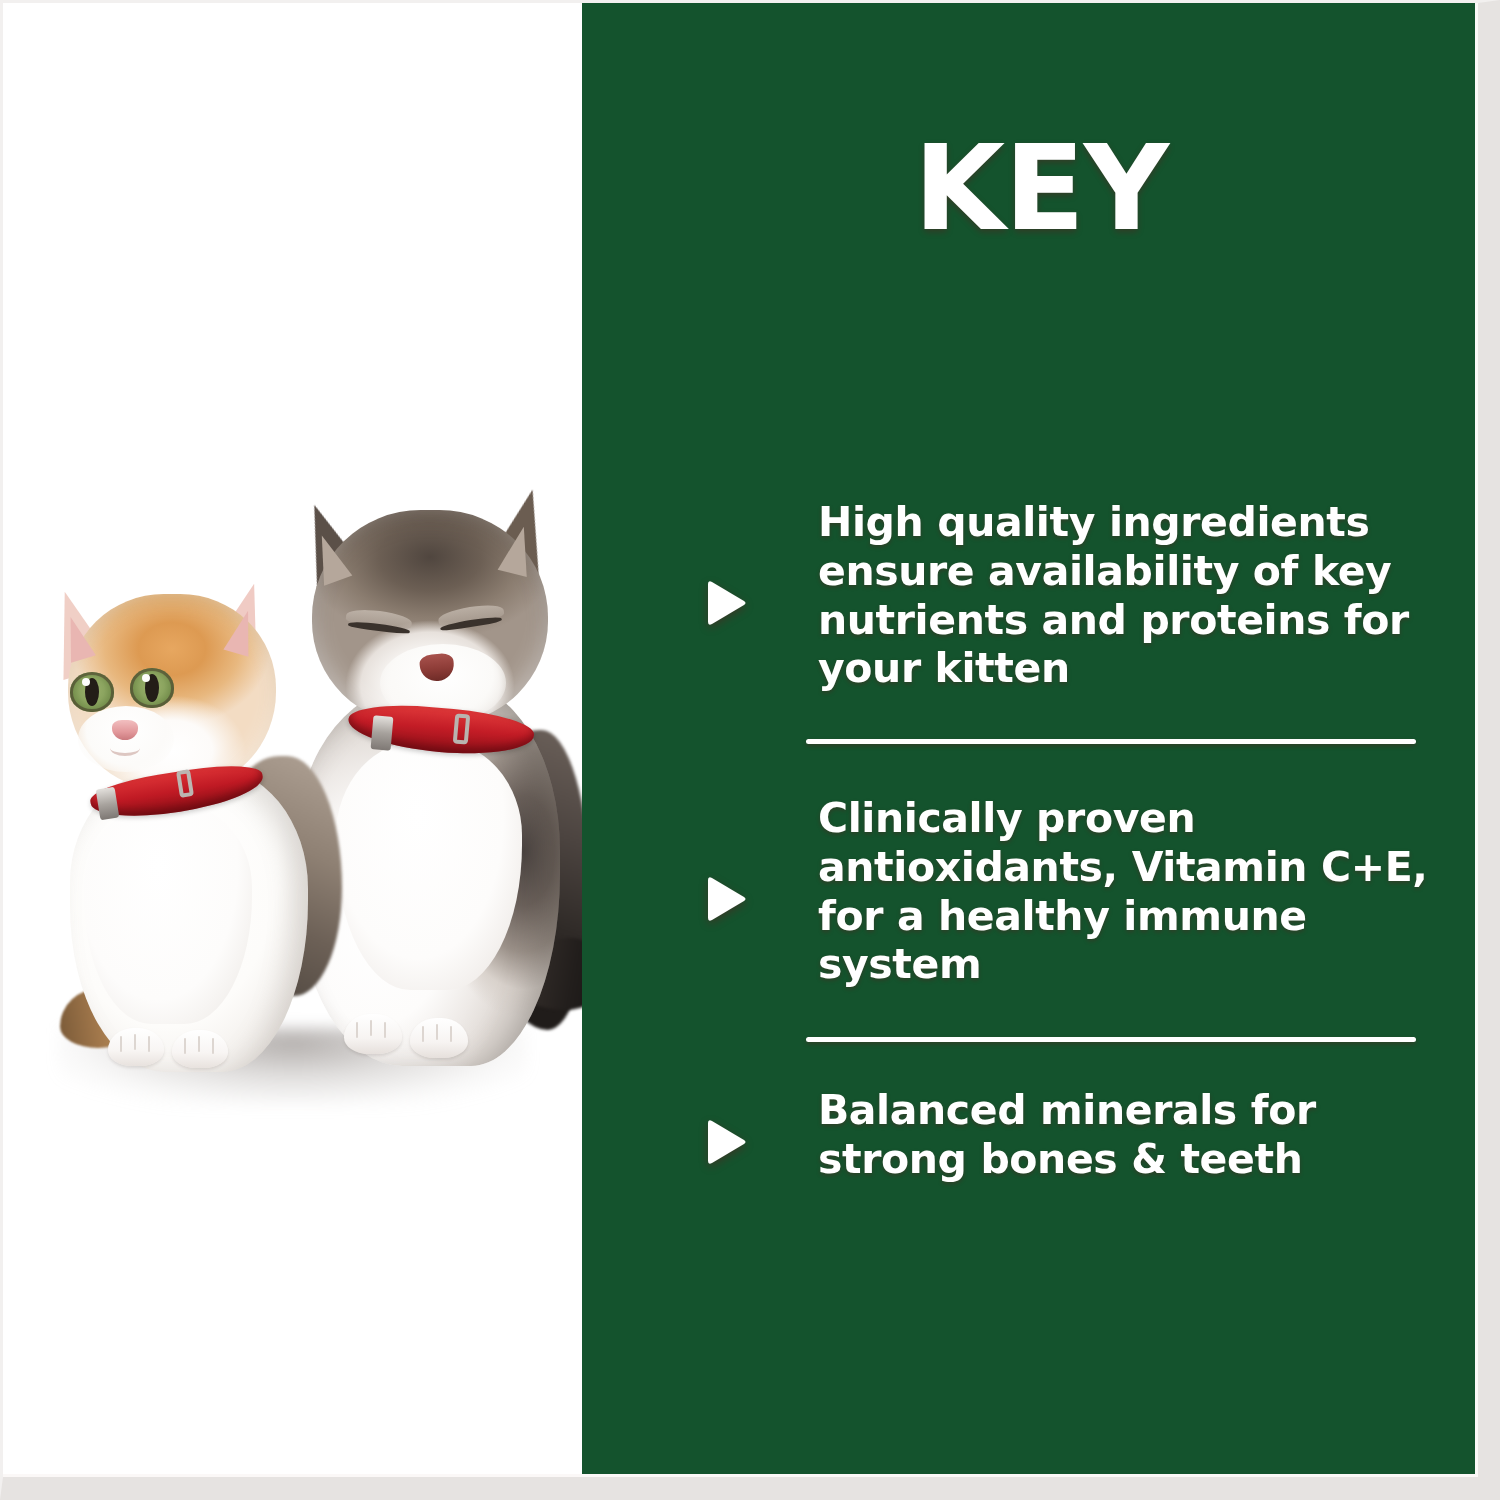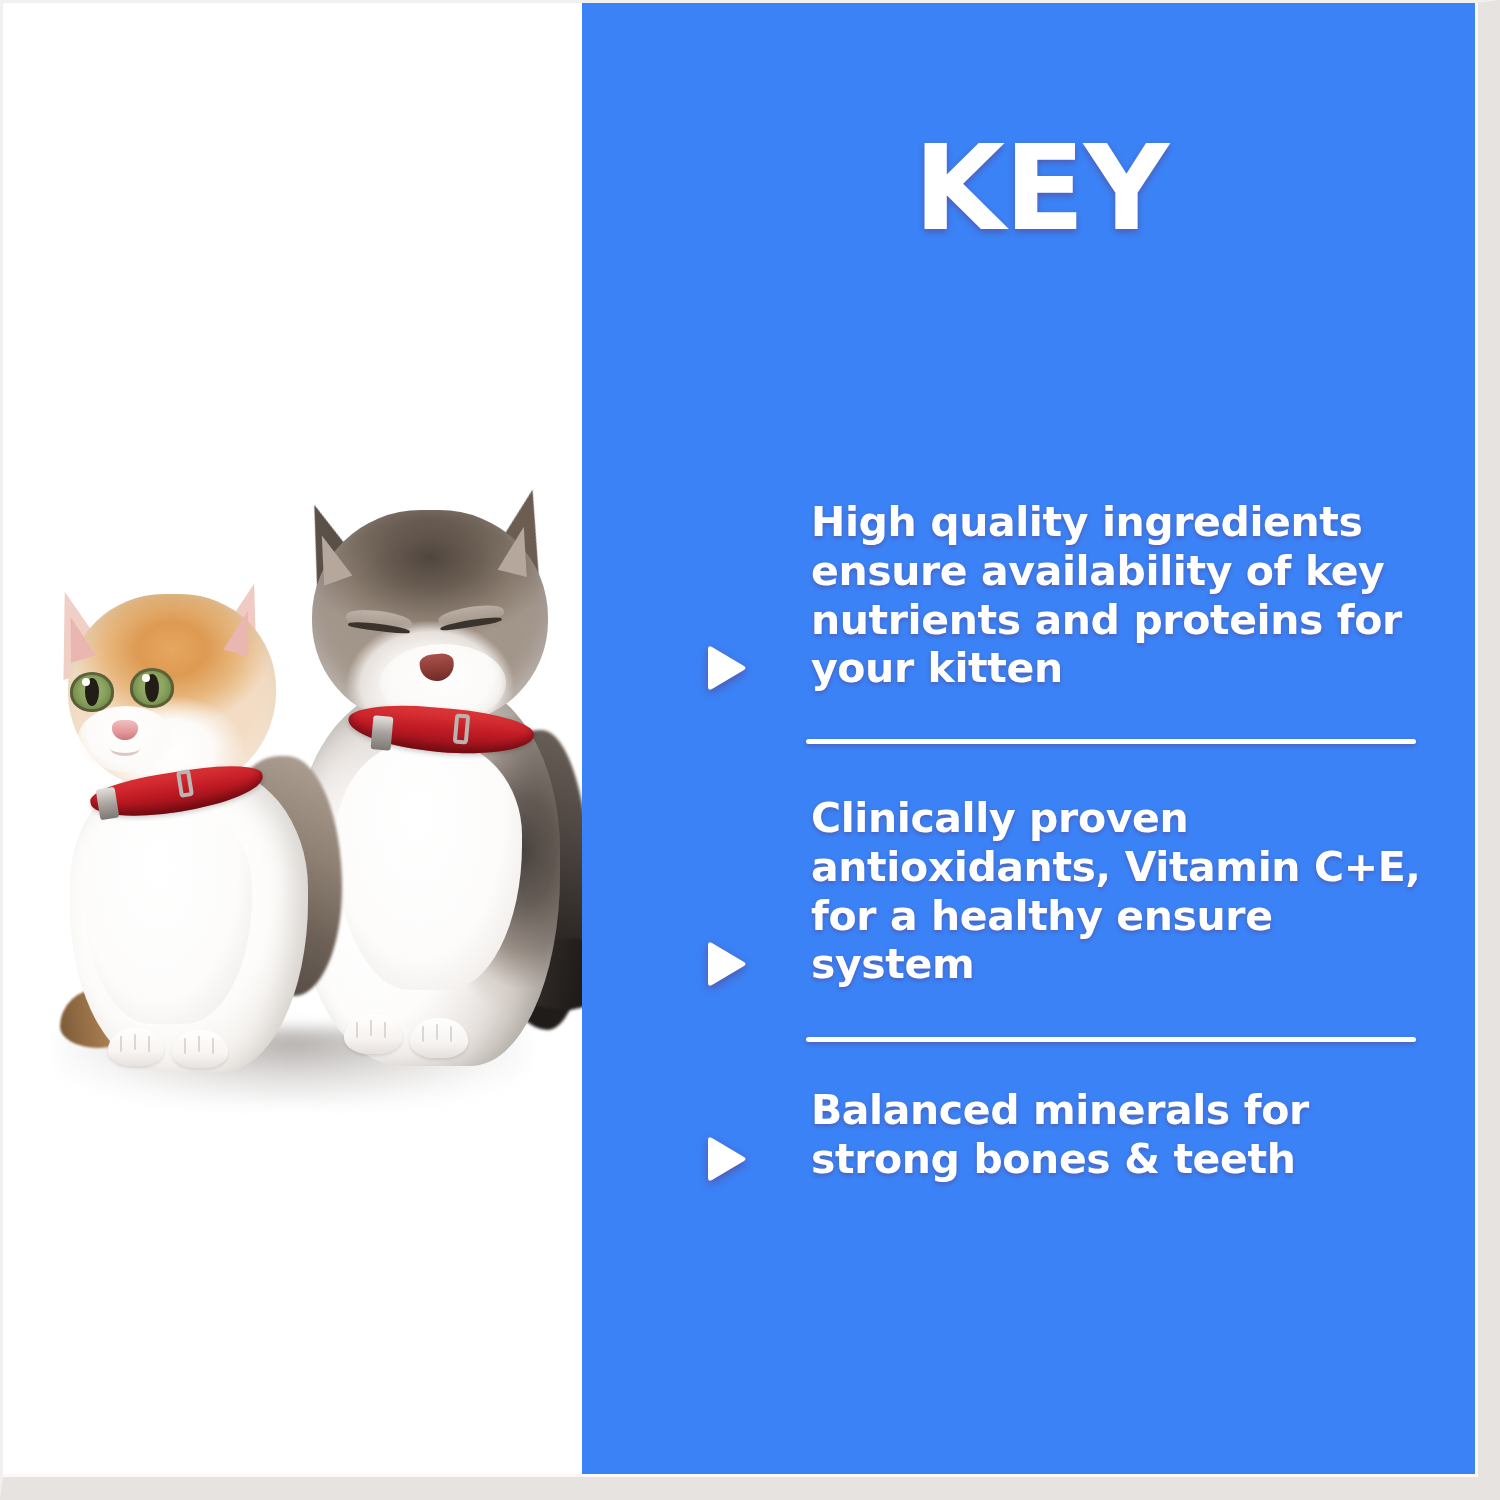--- a/index.html
+++ b/index.html
@@ -264,21 +264,21 @@
     border-radius:46% 46% 42% 42% / 58% 58% 42% 42%; z-index:6;
     box-shadow:0 2px 3px rgba(120,112,106,.18); }
   .ka-paw.p1 { left:96px; top:468px; }
   .ka-paw.p2 { left:160px; top:470px; }
 
   
   #benefits-panel {
     position:absolute;
     left:582px; top:0;
     width:918px; height:1500px;
-    background:#3b82f6;
+    background:#14532d;
     z-index:10;
   }
   #title-block {
     position:absolute;
     left:46px; top:132px; width:826px;
     text-align:center;
   }
   .title-line {
     display:block;
     color:#ffffff;
@@ -291,22 +291,22 @@
   .title-line.l1 { font-size:118px; }
   .title-line.l2 { font-size:124px; margin-top:10px; }
 
   #bullet-list {
     position:absolute;
     left:118px; top:498px;
     width:736px;
   }
   .bullet-row {
     display:flex;
-    align-items:flex-end;
-    gap:5px;
+    align-items:center;
+    gap:12px;
   }
   .bullet-marker {
     flex:0 0 auto;
     width:58px;
     padding-top:14px;
   }
   .bullet-marker svg { display:block; filter:drop-shadow(0 3px 4px rgba(120,6,22,.35)); }
   .bullet-text {
     flex:1 1 auto;
     color:#ffffff;
@@ -423,21 +423,21 @@
       <div class="sp-1"></div>
       <div class="bullet-divider"></div>
       <div class="sp-2"></div>
 
       <div class="bullet-row">
         <div class="bullet-marker">
           <svg width="50" height="50" viewBox="0 0 50 50" aria-hidden="true">
             <path d="M8 6 Q8 2 12 4 L44 23 Q47 25 44 27 L12 46 Q8 48 8 44 Z" fill="#ffffff"></path>
           </svg>
         </div>
-        <div class="bullet-text">Clinically proven antioxidants, Vitamin C+E, for a healthy ensure system</div>
+        <div class="bullet-text">Clinically proven antioxidants, Vitamin C+E, for a healthy immune system</div>
       </div>
 
       <div class="sp-3"></div>
       <div class="bullet-divider"></div>
       <div class="sp-4"></div>
 
       <div class="bullet-row">
         <div class="bullet-marker">
           <svg width="50" height="50" viewBox="0 0 50 50" aria-hidden="true">
             <path d="M8 6 Q8 2 12 4 L44 23 Q47 25 44 27 L12 46 Q8 48 8 44 Z" fill="#ffffff"></path>

